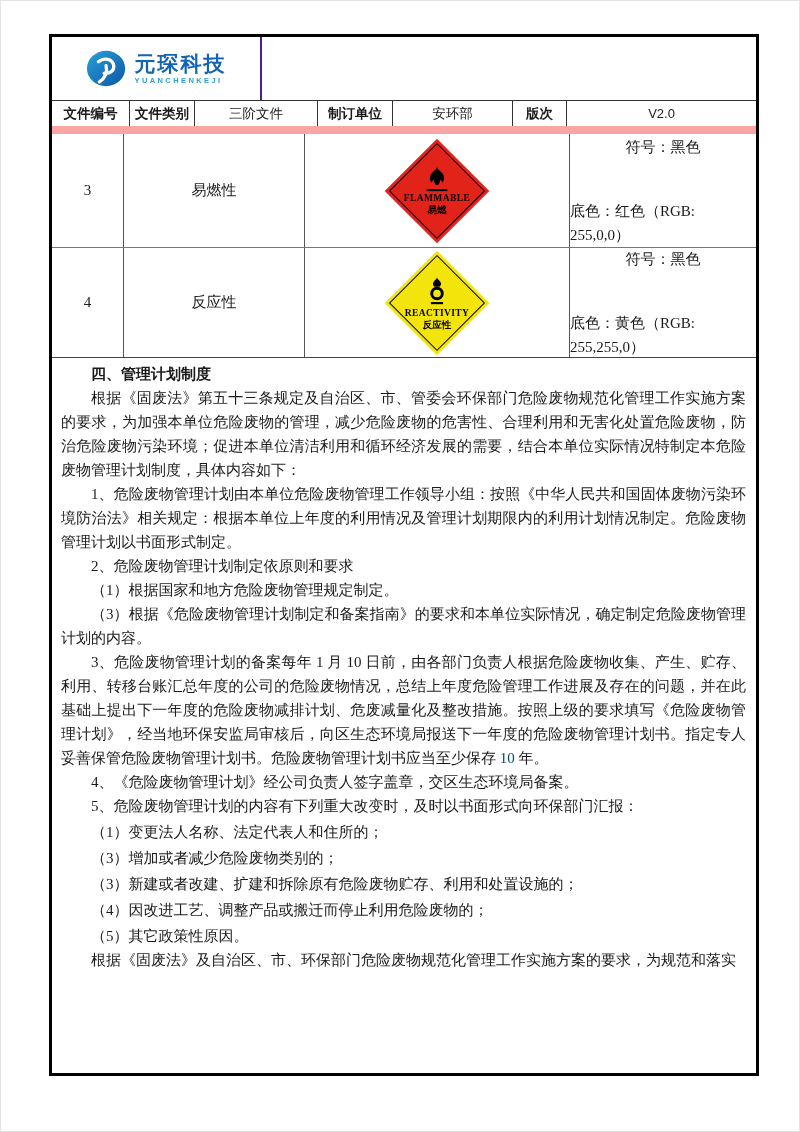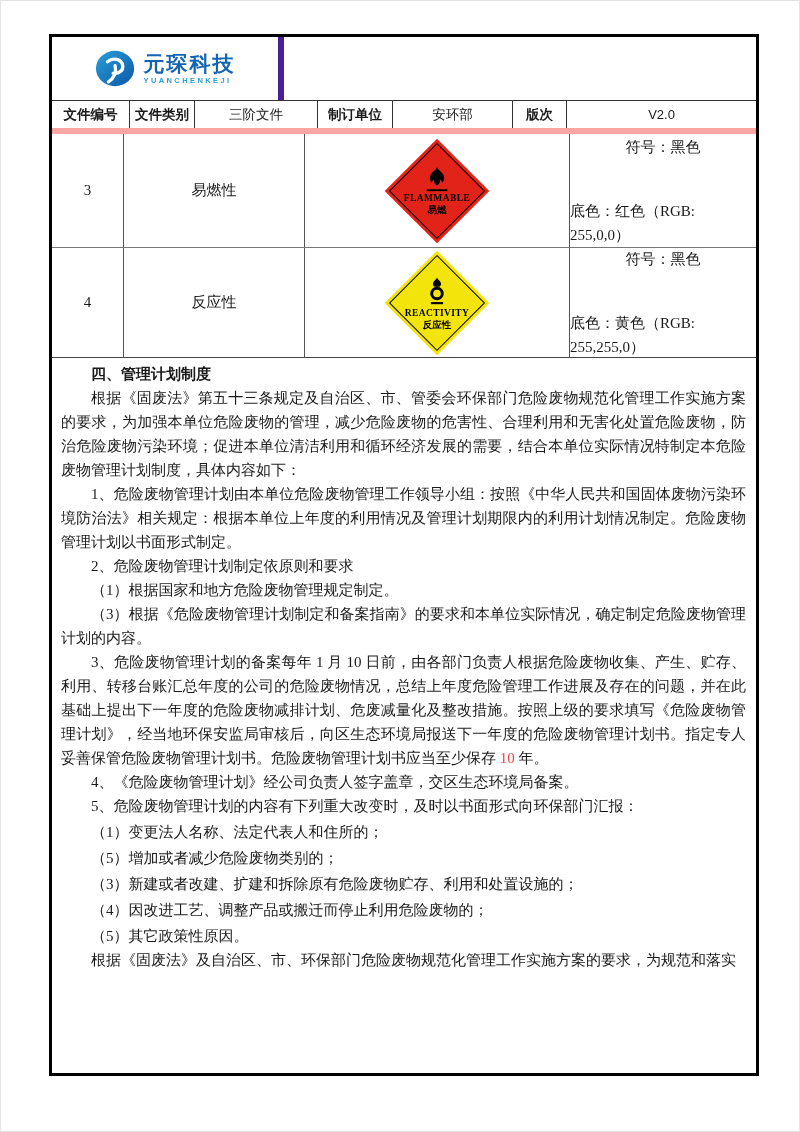--- a/index.html
+++ b/index.html
@@ -9,28 +9,28 @@
     border:1px solid #e3e3e3;
     font-family:"Liberation Serif","DejaVu Serif",serif;
     color:#1a1a1a; overflow:hidden;
   }
   .doc {
     position:absolute; left:48px; top:33px; width:710px; height:1042px;
     border:3px solid #000; display:flex; flex-direction:column; background:#fff;
   }
   
   .row-header { height:64px; display:flex; border-bottom:1px solid #333; }
-  .cell-logo { width:232px; border-right:6px solid #4c1d95; display:flex; align-items:center; justify-content:center; gap:7px; }
+  .cell-logo { width:210px; border-right:2px solid #4c1d95; display:flex; align-items:center; justify-content:center; gap:7px; }
   .logo-text { display:flex; flex-direction:column; align-items:flex-start; line-height:1.05; }
   .logo-cn { font-family:"Liberation Sans","DejaVu Sans",sans-serif; font-weight:bold; font-size:21px; color:#1464b4; letter-spacing:2px; }
   .logo-en { font-family:"Liberation Sans","DejaVu Sans",sans-serif; font-weight:bold; font-size:7.5px; color:#2a9fd8; letter-spacing:2.4px; margin-top:2px; }
   .cell-title { flex:1; display:flex; align-items:center; justify-content:center;
     font-size:31px; font-weight:bold; letter-spacing:5px; color:#000; }
   
-  .row-meta { height:33px; display:flex; border-bottom:6px solid #fca5a5; font-size:13.5px; }
+  .row-meta { height:33px; display:flex; border-bottom:8px solid #fca5a5; font-size:13.5px; }
   .row-meta > div { display:flex; align-items:center; justify-content:center; border-right:1px solid #333; overflow:hidden; white-space:nowrap; }
   .row-meta > div:last-child { border-right:none;text-align:right; }
   .meta-label { font-weight:bold; }
   .m0 { width:78px; } .m1 { width:131px; } .m2 { width:65px; } .m3 { width:123px; }
   .m4 { width:75px; } .m5 { width:120px; } .m6 { width:54px; } .m7 { flex:1; }
   .latin { font-family:"Liberation Sans","DejaVu Sans",sans-serif; font-size:13px; }
   
   .row-class { display:flex; font-size:15px; }
   .row-class.r3 { height:114px; border-bottom:1px solid #777; }
   .row-class.r4 { height:110px; border-bottom:1px solid #444; }
@@ -44,21 +44,21 @@
   .sym-red { background:#e2231a; }
   .sym-yellow { background:#f3e50c; }
   .sym-content { position:absolute; inset:0; display:flex; flex-direction:column; align-items:center; justify-content:center; z-index:2; padding-top:2px; }
   .sym-en { font-size:9.5px; letter-spacing:0.4px; color:#000; margin-top:1px; font-weight:bold;text-align:center; }
   .sym-cn { font-size:9.5px; color:#000; margin-top:1px; font-weight:bold; }
   
   .body-cell { flex:1; padding:4px 10px 0 9px; font-size:15px; line-height:24px; text-align:justify; overflow:hidden; }
   .para { text-indent:2em; }
   .para.head { font-weight:bold; }
   .para.gap { padding-top:2px; }
-  .hl { color:#ef4444; }
+  .hl { color:#0c4a6e; }
 </style>
 </head>
 <body>
 
 <div class="page">
   <div class="doc">
 
     <div class="row-header">
       <div class="cell-logo">
         <svg width="42" height="39" viewBox="0 0 44 40">
@@ -138,21 +138,21 @@
       <div class="para head">四、管理计划制度</div>
       <div class="para">根据《固废法》第五十三条规定及自治区、市、管委会环保部门危险废物规范化管理工作实施方案的要求，为加强本单位危险废物的管理，减少危险废物的危害性、合理利用和无害化处置危险废物，防治危险废物污染环境；促进本单位清洁利用和循环经济发展的需要，结合本单位实际情况特制定本危险废物管理计划制度，具体内容如下：</div>
       <div class="para">1、危险废物管理计划由本单位危险废物管理工作领导小组：按照《中华人民共和国固体废物污染环境防治法》相关规定：根据本单位上年度的利用情况及管理计划期限内的利用计划情况制定。危险废物管理计划以书面形式制定。</div>
       <div class="para">2、危险废物管理计划制定依原则和要求</div>
       <div class="para">（1）根据国家和地方危险废物管理规定制定。</div>
       <div class="para">（3）根据《危险废物管理计划制定和备案指南》的要求和本单位实际情况，确定制定危险废物管理计划的内容。</div>
       <div class="para"><span>3、危险废物管理计划的备案每年 1 月 10 日前，由各部门负责人根据危险废物收集、产生、贮存、利用、转移台账汇总年度的公司的危险废物情况，总结上年度危险管理工作进展及存在的问题，并在此基础上提出下一年度的危险废物减排计划、危废减量化及整改措施。按照上级的要求填写《危险废物管理计划》，经当地环保安监局审核后，向区生态环境局报送下一年度的危险废物管理计划书。指定专人妥善保管危险废物管理计划书。危险废物管理计划书应当至少保存 </span><span class="hl">10</span><span> 年。</span></div>
       <div class="para">4、《危险废物管理计划》经公司负责人签字盖章，交区生态环境局备案。</div>
       <div class="para">5、危险废物管理计划的内容有下列重大改变时，及时以书面形式向环保部门汇报：</div>
       <div class="para gap">（1）变更法人名称、法定代表人和住所的；</div>
-      <div class="para gap">（5）增加或者减少危险废物类别的；</div>
+      <div class="para gap">（3）增加或者减少危险废物类别的；</div>
       <div class="para gap">（3）新建或者改建、扩建和拆除原有危险废物贮存、利用和处置设施的；</div>
       <div class="para gap">（4）因改进工艺、调整产品或搬迁而停止利用危险废物的；</div>
       <div class="para gap">（5）其它政策性原因。</div>
       <div class="para">根据《固废法》及自治区、市、环保部门危险废物规范化管理工作实施方案的要求，为规范和落实</div>
     </div>
 
   </div>
 </div>
 
 </body></html>

